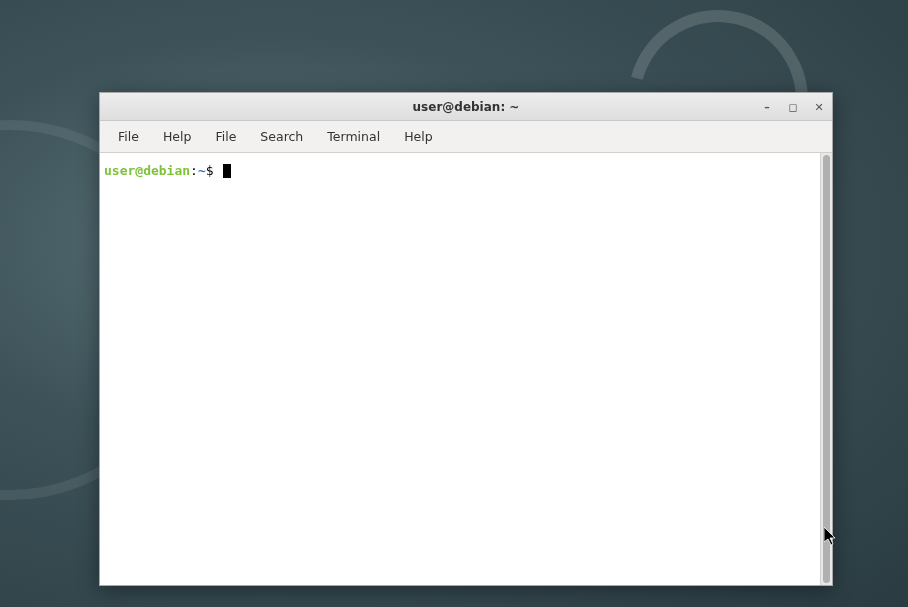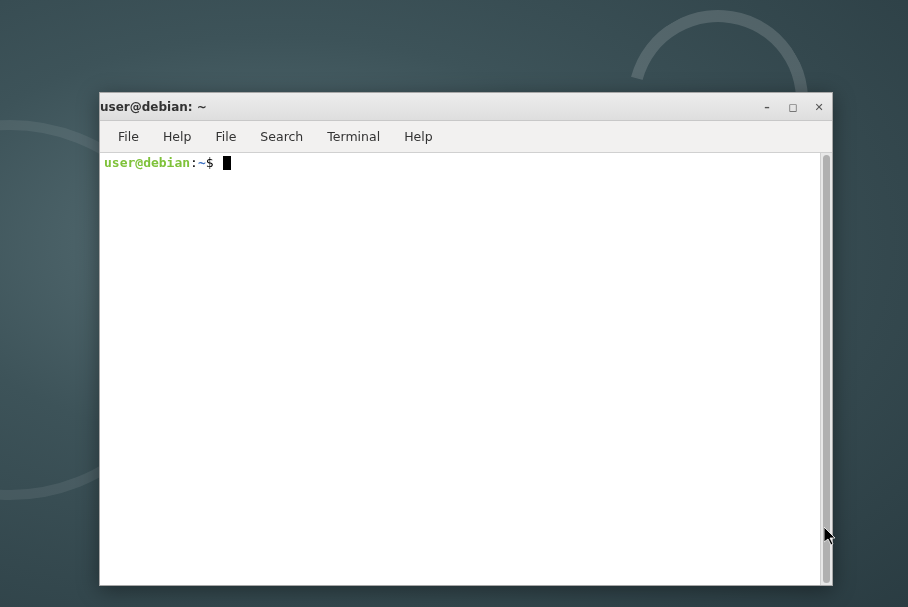--- a/index.html
+++ b/index.html
@@ -42,21 +42,21 @@
       border: 1px solid #a8a8a8;
       box-shadow: 0 4px 20px rgba(0,0,0,0.4);
       display: flex;
       flex-direction: column;
     }
     .titlebar {
       height: 28px;
       background: linear-gradient(#ededed, #dedede);
       display: flex;
       align-items: center;
-      justify-content: flex-start;
+      justify-content: center;
       position: relative;
       border-bottom: 1px solid #c8c8c8;
       font-size: 12px;
       font-weight: bold;
       color: #333;
     }
     .title-text { user-select: none; }
     .window-controls {
       position: absolute;
       right: 6px;
@@ -100,20 +100,21 @@
       position: relative;
     }
     .terminal-content {
       flex: 1;
       padding: 2px 4px;
       font-family: "DejaVu Sans Mono", "Liberation Mono", monospace;
       font-size: 13px;
       line-height: 1.3;
       color: #000;
       position: relative;
+      margin-top: 8px;
     }
     .prompt-user { color: #7fc23a; font-weight: bold; }
     .prompt-sep { color: #000; }
     .prompt-path { color: #3a6fc2; font-weight: bold; }
     .prompt-dollar { color: #000; }
     .cursor-block {
       display: inline-block;
       width: 8px;
       height: 14px;
       background: #000;

